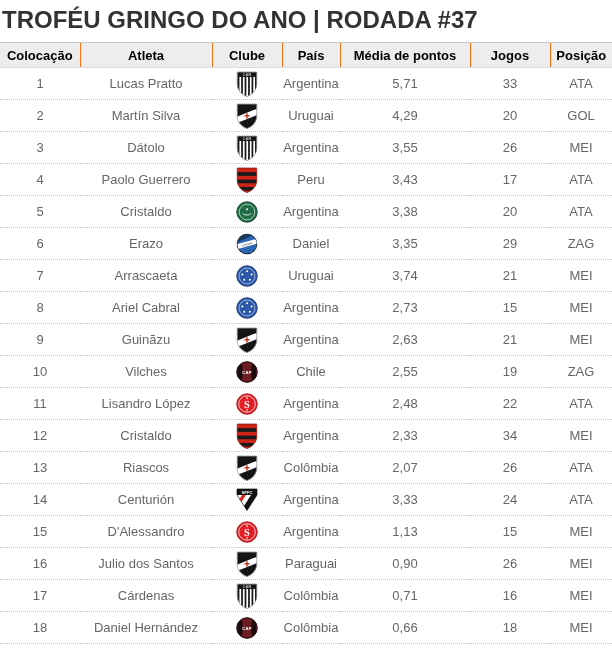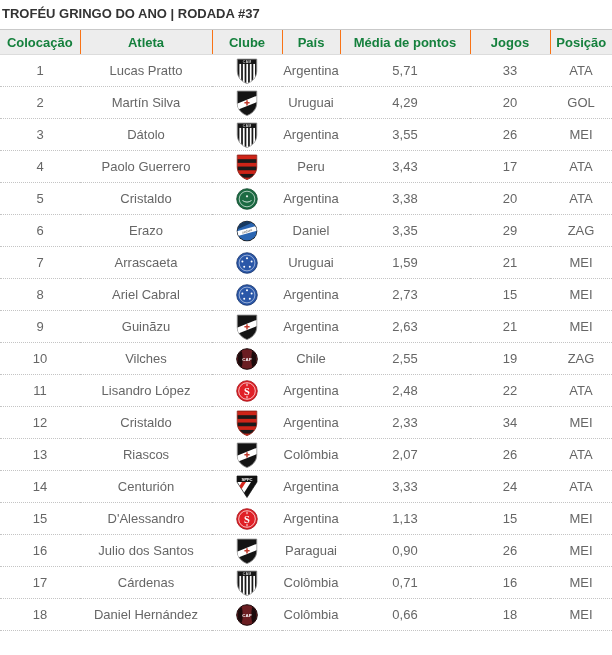--- a/index.html
+++ b/index.html
@@ -3,32 +3,32 @@
 <meta charset="utf-8">
 <style>
   html, body { margin:0; padding:0; background:#ffffff; }
   body {
     width:612px; height:655px; overflow:hidden;
     font-family:"Liberation Sans","DejaVu Sans",sans-serif;
   }
   .widget { width:612px; height:655px; background:#fff; }
   .title {
     margin:0; padding:6px 2px 8px 2px;
-    font-size:13px; font-weight:bold; color:#333;
+    font-size:24px; font-weight:bold; color:#333;
     white-space:nowrap;
   }
   table.players {
     width:612px; border-collapse:collapse; table-layout:fixed;
   }
   table.players thead th {
     background:#ededed;
     border-top:1px solid #c9c9c9;
     border-bottom:1px solid #dcdcdc;
     height:24px; padding:0;
-    font-size:13px; font-weight:bold; color:#15803d;
+    font-size:13px; font-weight:bold; color:#000000;
     text-align:center; vertical-align:middle;
   }
   table.players thead th + th { border-left:1px solid #f97316; }
   table.players tbody td {
     height:31px; padding:0;
     border-bottom:1px dotted #c4c4c4;
     font-size:13px; color:#666;
     text-align:center; vertical-align:middle;
     white-space:nowrap; overflow:hidden;
   }
@@ -199,21 +199,21 @@
           <td class="cell-club"><span class="badge"><svg width="22" height="22" viewBox="0 0 22 22" style="margin-top:2px">
                 <circle cx="11" cy="11" r="10.3" fill="#2a57a8" stroke="#16346b" stroke-width="0.8"></circle>
                 <circle cx="11" cy="11" r="7.9" fill="none" stroke="#fff" stroke-width="0.6" opacity="0.85"></circle>
                 <circle cx="11" cy="6.2" r="1" fill="#fff"></circle>
                 <circle cx="6.4" cy="9.5" r="1" fill="#fff"></circle>
                 <circle cx="15.6" cy="9.5" r="1" fill="#fff"></circle>
                 <circle cx="8.2" cy="14.8" r="1" fill="#fff"></circle>
                 <circle cx="13.8" cy="14.8" r="1" fill="#fff"></circle>
               </svg></span></td>
           <td class="cell-country">Uruguai</td>
-          <td class="cell-avg">1,59</td>
+          <td class="cell-avg">3,74</td>
           <td class="cell-games">21</td>
           <td class="cell-position">MEI</td>
         </tr>
         <tr>
           <td class="cell-rank">8</td>
           <td class="cell-athlete">Ariel Cabral</td>
           <td class="cell-club"><span class="badge"><svg width="22" height="22" viewBox="0 0 22 22" style="margin-top:2px">
                 <circle cx="11" cy="11" r="10.3" fill="#2a57a8" stroke="#16346b" stroke-width="0.8"></circle>
                 <circle cx="11" cy="11" r="7.9" fill="none" stroke="#fff" stroke-width="0.6" opacity="0.85"></circle>
                 <circle cx="11" cy="6.2" r="1" fill="#fff"></circle>

